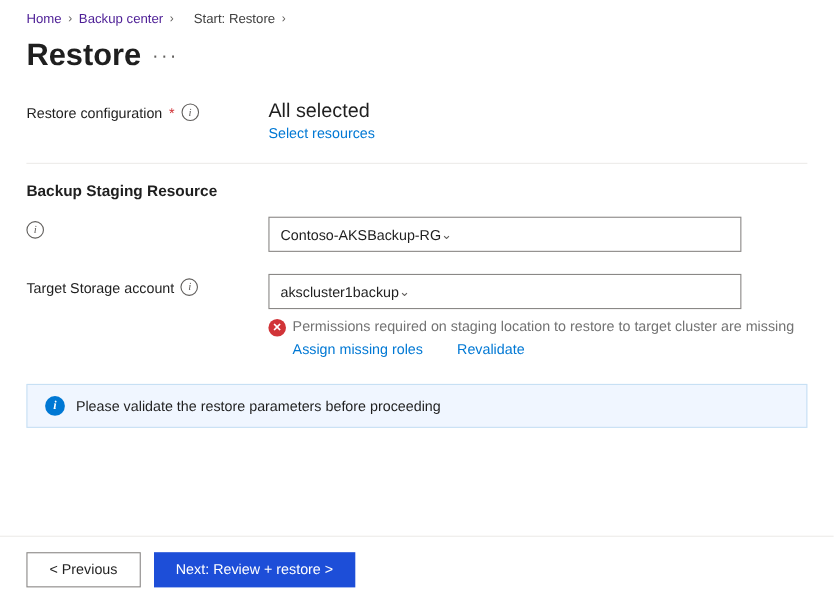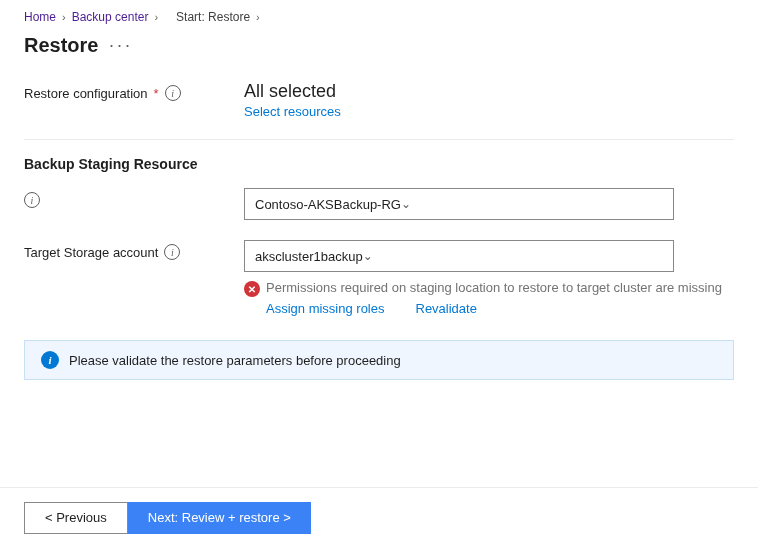--- a/index.html
+++ b/index.html
@@ -37,21 +37,21 @@
     }
 
     
     .page-header {
       display: flex;
       align-items: center;
       gap: 10px;
       padding: 4px 24px 16px 24px;
     }
     .page-title {
-      font-size: 20px;
+      font-size: 28px;
       font-weight: 600;
       color: #1f1f1f;
     }
     .more-icon {
       color: #605e5c;
       font-size: 18px;
       cursor: pointer;
       letter-spacing: 2px;
     }
 
@@ -208,38 +208,39 @@
       position: absolute;
       bottom: 0;
       left: 0;
       right: 0;
       height: 60px;
       background: #fff;
       border-top: 1px solid #edebe9;
       display: flex;
       align-items: center;
       padding: 16px 24px;
+      gap: 12px;
     }
     .btn-secondary {
       height: 32px;
       padding: 0 20px;
       border: 1px solid #8a8886;
       background: #fff;
       font-size: 13px;
       color: #1f1f1f;
       cursor: pointer;
       display: flex;
       align-items: center;
       gap: 4px;
     }
     .btn-primary {
       height: 32px;
       padding: 0 20px;
       border: none;
-      background: #3b82f6;
+      background: #1d4ed8;
       font-size: 13px;
       color: #fff;
       cursor: pointer;
       display: flex;
       align-items: center;
       gap: 4px;
     }
 
     .divider {
       border: none;

